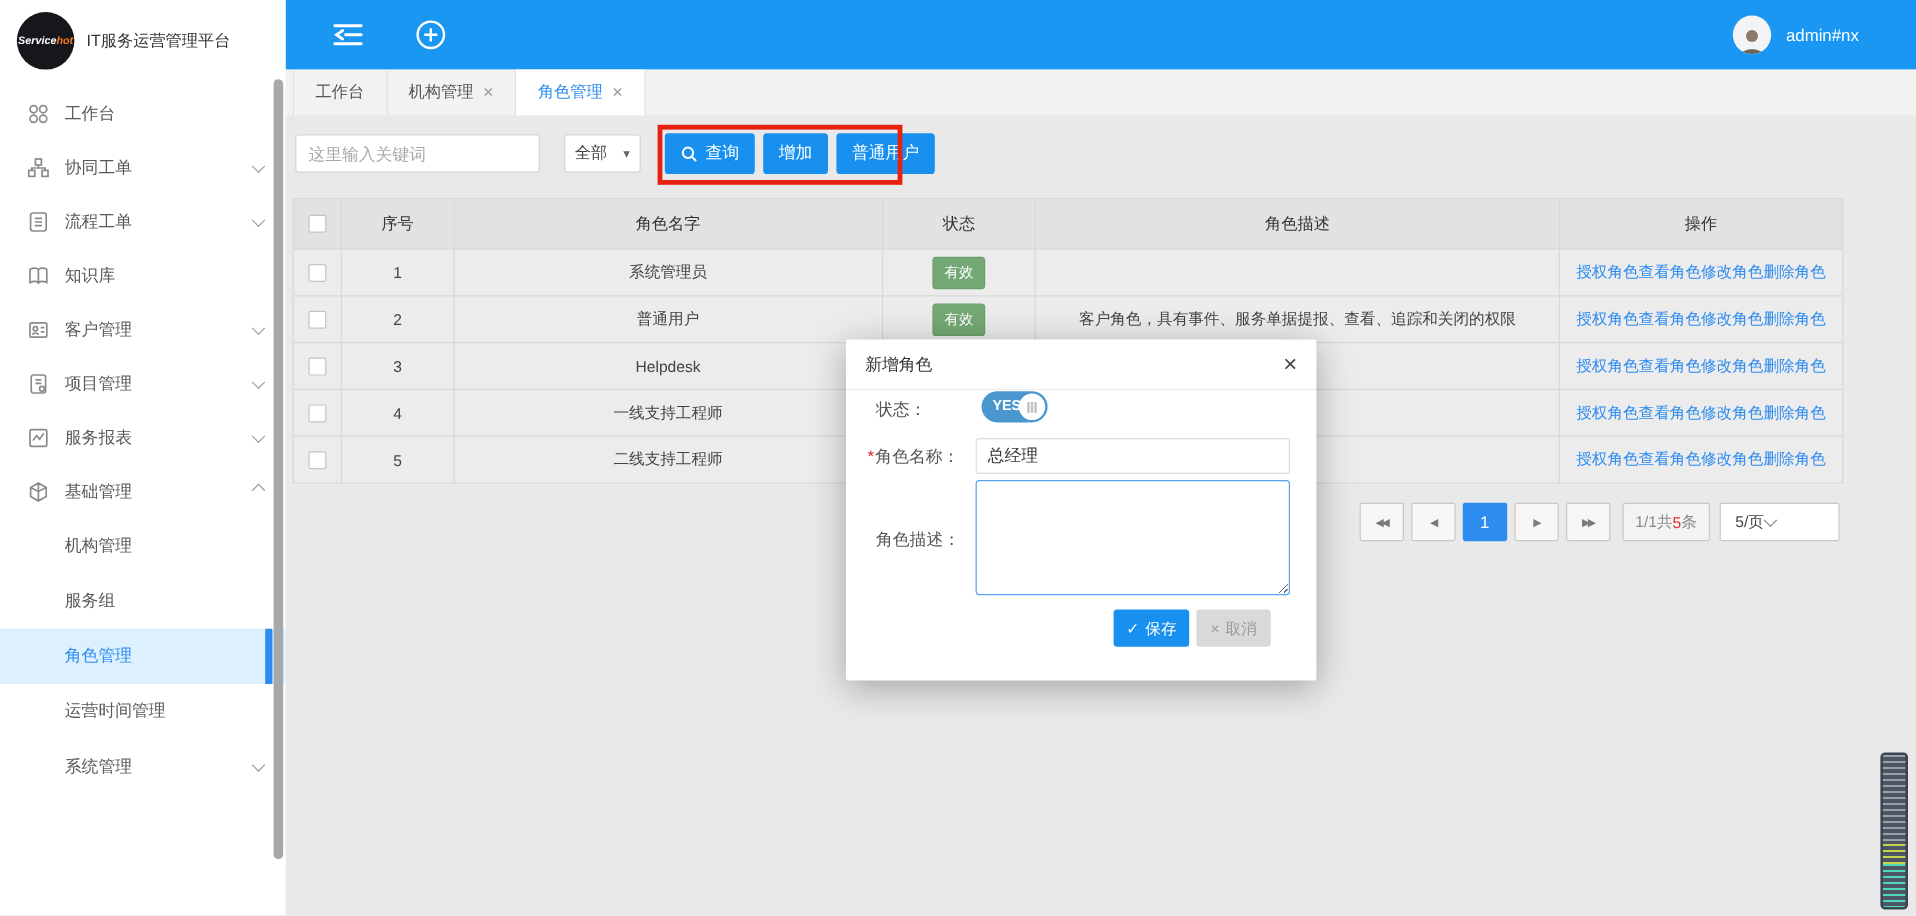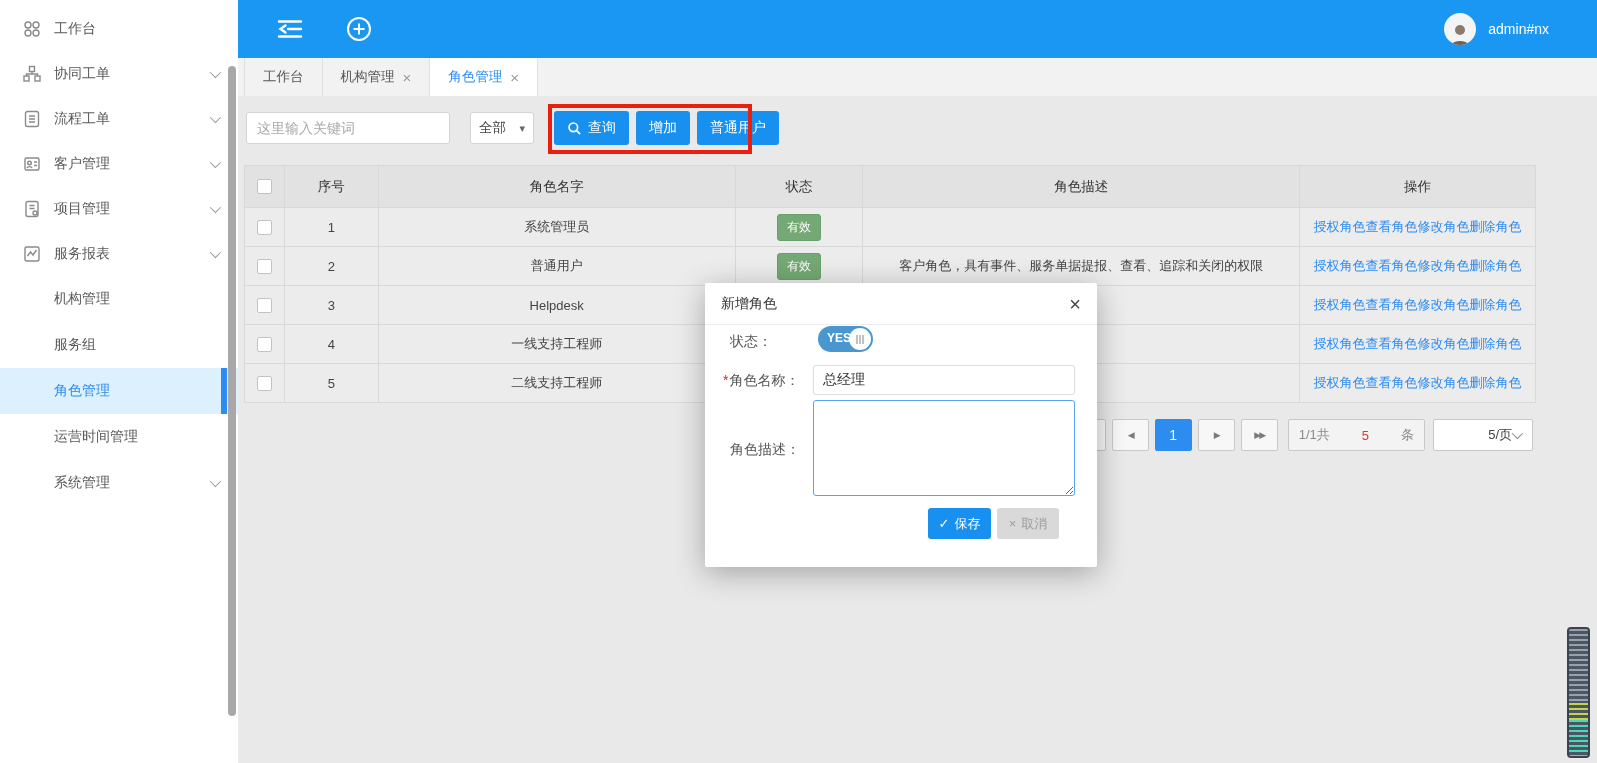--- a/index.html
+++ b/index.html
@@ -76,24 +76,24 @@
            border-radius:3px; border:1px solid #69a069; }
   .op-link { color:#2d8cf0; margin:0 0; cursor:pointer; font-size:13px; white-space:nowrap; }
 
   
   .pagination { position:absolute; top:323px; right:64px; display:flex; align-items:center; gap:6px; }
   .pg-btn { width:37px; height:32px; border:1px solid #c8c8c8; background:#f7f7f7; color:#7a7a7a;
             display:flex; align-items:center; justify-content:center; font-size:9px; letter-spacing:-2px;
             border-radius:2px; cursor:pointer; }
   .pg-btn.active { background:#2d8cf0; border-color:#2d8cf0; color:#fff; font-size:14px; letter-spacing:0; }
   .pg-info { height:32px; border:1px solid #c8c8c8; background:#f3f3f3; color:#8a8a8a; display:flex;
-             align-items:center; padding:0 10px; font-size:13px; border-radius:2px; margin-left:4px;gap:32px; }
+             align-items:center; padding:0 10px; font-size:13px; border-radius:2px; margin-left:4px; }
   .pg-info .red { color:#e03333; }
   .pg-size { width:100px; height:32px; border:1px solid #c8c8c8; background:#fff; display:flex;
-             align-items:center; justify-content:flex-end; padding:0 12px; font-size:13px;
+             align-items:center; justify-content:flex-start; padding:0 12px; font-size:13px;
              color:#444; border-radius:2px; margin-left:2px; cursor:pointer; }
   .chev-sm { width:8px; height:8px; border-right:1.5px solid #888; border-bottom:1.5px solid #888;
              transform:rotate(45deg) translateY(-2px); }
 
   
   .modal { position:absolute; left:705px; top:283px; width:392px; height:284px; background:#fff;
            z-index:10; box-shadow:0 6px 30px rgba(0,0,0,0.30); border-radius:2px; }
   .modal-header { height:42px; display:flex; align-items:center; justify-content:space-between;
                   padding:0 16px; border-bottom:1px solid #ececec; font-size:14px; color:#333; }
   .modal-close { color:#444; font-size:20px; cursor:pointer; line-height:1; }
@@ -118,20 +118,26 @@
   .mini-widget { position:absolute; left:1567px; top:627px; width:23px; height:131px; background:#4b5563;
                  border:2px solid #3a4350; border-radius:4px; z-index:4; overflow:hidden; }
   .mini-widget .s1 { height:58%; background:repeating-linear-gradient(180deg,#99a1a9 0 2px,transparent 2px 5px); }
   .mini-widget .s2 { height:14%; background:repeating-linear-gradient(180deg,#c6d34c 0 2px,transparent 2px 5px); }
   .mini-widget .s3 { height:28%; background:repeating-linear-gradient(180deg,#4fd6b8 0 2px,transparent 2px 5px); }
 </style>
 </head>
 <body>
 
 <div class="sidebar">
+  <div class="logo-row">
+    <div class="logo-circle">
+      <span class="t"><span>Service</span><em>hot</em></span>
+    </div>
+    <span class="app-title">IT服务运营管理平台</span>
+  </div>
   <div class="menu">
 
     <div class="menu-item">
       <span class="icon">
         <svg width="18" height="18" viewBox="0 0 18 18" fill="none" stroke="#8a8a8a" stroke-width="1.4">
           <circle cx="5" cy="5" r="3"></circle>
             <circle cx="13" cy="5" r="3"></circle>
             <circle cx="5" cy="13" r="3"></circle>
             <circle cx="13" cy="13" r="3"></circle>
         </svg>
@@ -157,20 +163,28 @@
         <svg width="18" height="18" viewBox="0 0 18 18" fill="none" stroke="#8a8a8a" stroke-width="1.4">
           <rect x="2.5" y="1.5" width="13" height="15" rx="2"></rect>
             <path d="M6 6h6 M6 9h6 M6 12h6"></path>
         </svg>
         </span>
       <span class="label">流程工单</span>
       <span class="chev down"></span>
     </div>
 
 
+    <div class="menu-item">
+      <span class="icon">
+        <svg width="18" height="18" viewBox="0 0 18 18" fill="none" stroke="#8a8a8a" stroke-width="1.4">
+          <path d="M2 3.5c2.5-1.3 5-1.3 7 0v11c-2-1.3-4.5-1.3-7 0zM16 3.5c-2.5-1.3-5-1.3-7 0v11c2-1.3 4.5-1.3 7 0z"></path>
+        </svg>
+        </span>
+      <span class="label">知识库</span>
+    </div>
 
     <div class="menu-item">
       <span class="icon">
         <svg width="18" height="18" viewBox="0 0 18 18" fill="none" stroke="#8a8a8a" stroke-width="1.4">
           <rect x="2" y="3" width="14" height="12" rx="1.5"></rect>
             <circle cx="6.5" cy="8" r="1.8"></circle>
             <path d="M4 13c.5-1.8 4.5-1.8 5 0 M11 7h3 M11 10.5h3"></path>
         </svg>
         </span>
       <span class="label">客户管理</span>
@@ -193,20 +207,29 @@
       <span class="icon">
         <svg width="18" height="18" viewBox="0 0 18 18" fill="none" stroke="#8a8a8a" stroke-width="1.4">
           <rect x="2" y="2" width="14" height="14" rx="1.5"></rect>
             <path d="M4.5 11l3-4 2.5 3 3.5-5"></path>
         </svg>
         </span>
       <span class="label">服务报表</span>
       <span class="chev down"></span>
     </div>
 
+    <div class="menu-item">
+      <span class="icon">
+        <svg width="18" height="18" viewBox="0 0 18 18" fill="none" stroke="#8a8a8a" stroke-width="1.4">
+          <path d="M9 1.5l6.5 3.7v7.6L9 16.5l-6.5-3.7V5.2z M9 1.5v7 M2.5 5.2L9 8.5l6.5-3.3 M9 8.5v8"></path>
+        </svg>
+        </span>
+      <span class="label">基础管理</span>
+      <span class="chev up"></span>
+    </div>
 
     <div class="sub-item">
       <span class="label">机构管理</span>
     </div>
     <div class="sub-item">
       <span class="label">服务组</span>
     </div>
     <div class="sub-item active">
       <span class="label">角色管理</span>
       <span class="bar"></span>

